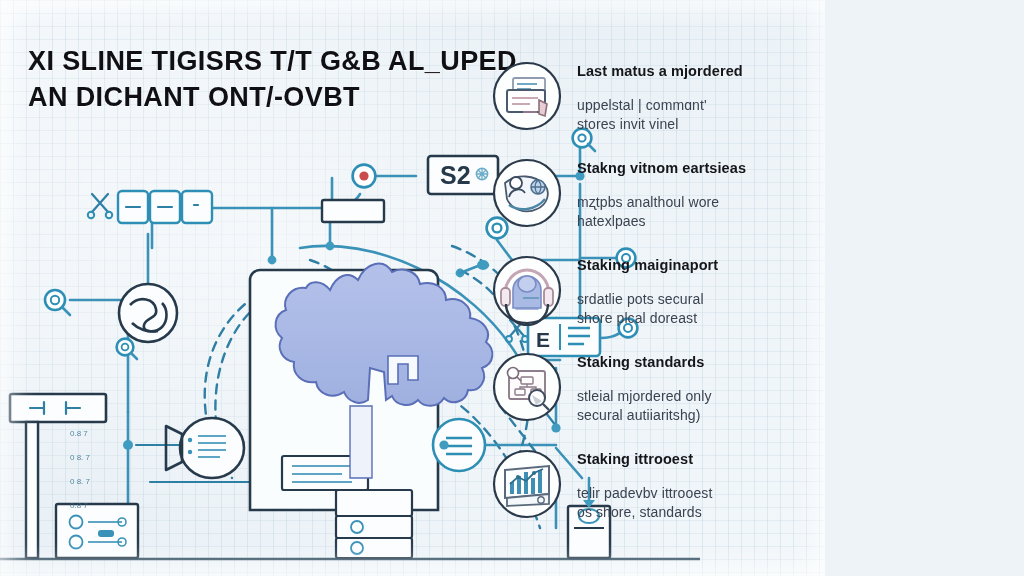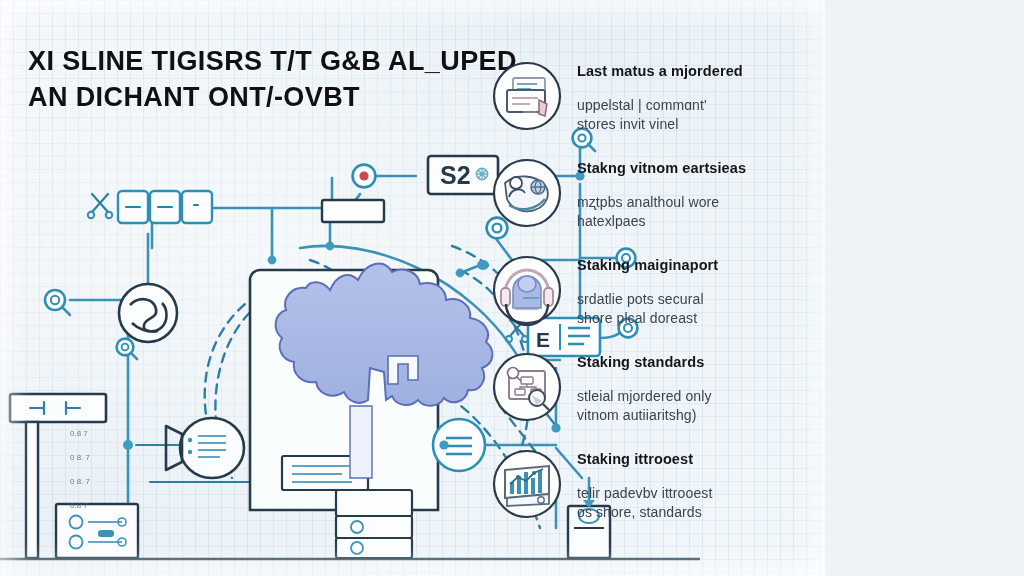--- a/index.html
+++ b/index.html
@@ -406,21 +406,21 @@
           <path d="M26 26 l4 4" stroke="#7c6b79" stroke-width="1.6"></path>
           <circle cx="46" cy="47" r="8" fill="#ffffff" stroke="#3e4c5e" stroke-width="2"></circle>
           <path d="M52 53 l6 6" stroke="#3e4c5e" stroke-width="2.4"></path>
           <path d="M41 44 l10 6 l-6 4 z" fill="#c8cfd8"></path>
         </svg>
       </div>
       <div class="side-txt">
         <div class="side-head">Staking standards</div>
         <div class="side-body">
           <span>stleial mјordered only</span>
-          <span class="l2">vitnom autiiaritshɡ)</span>
+          <span class="l2">secural autiiaritshɡ)</span>
         </div>
       </div>
     </div>
 
     <div class="side-item">
       <div class="ico-wrap">
         <svg viewBox="0 0 72 72" xmlns="http://www.w3.org/2000/svg">
           <circle cx="36" cy="36" r="33" fill="#fdfefe" stroke="#2b3a4a" stroke-width="2.2"></circle>
           <path d="M14 22 L58 18 L58 46 L14 50 Z" fill="#fbfdfe" stroke="#5a6a7c" stroke-width="2"></path>
           <g fill="#3f8fb5">

